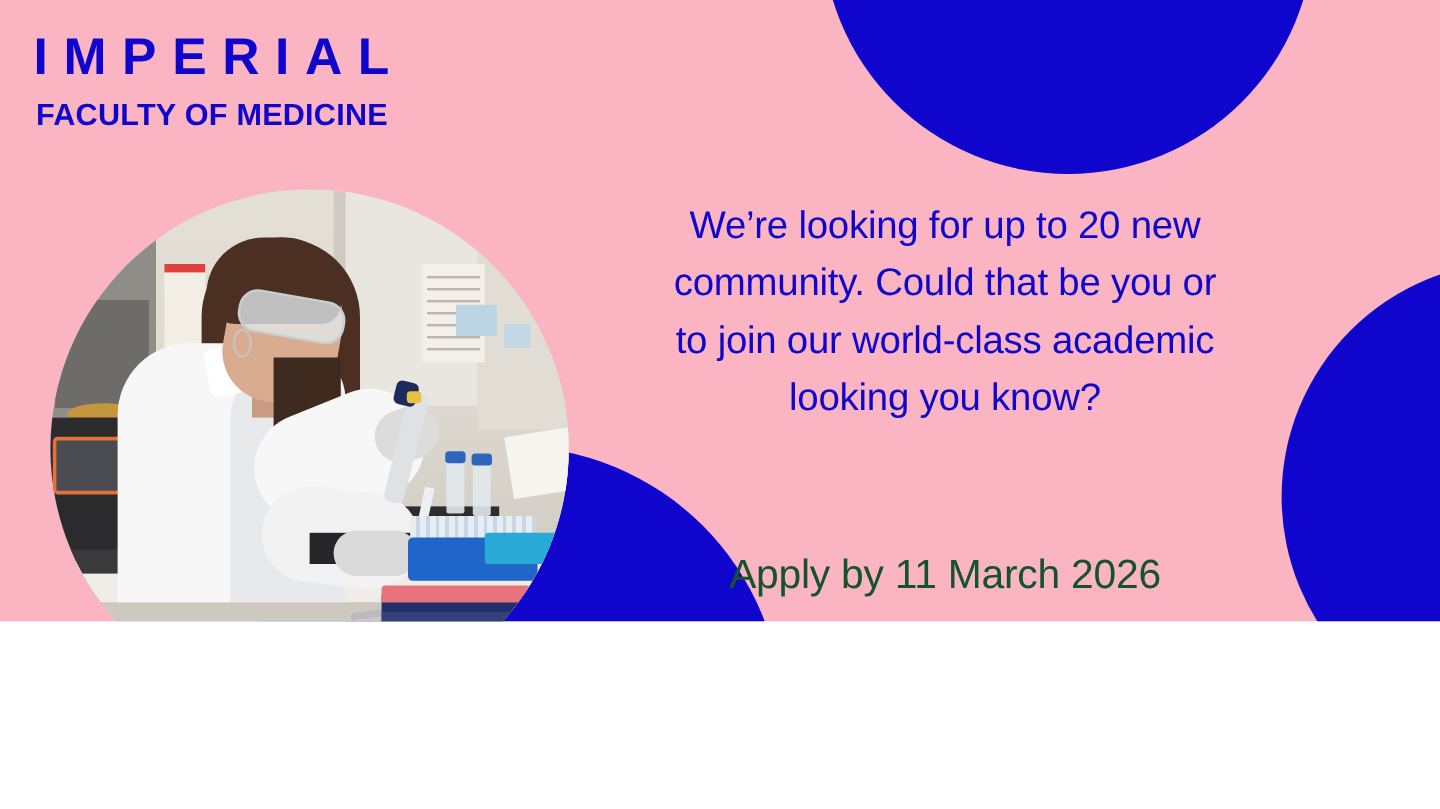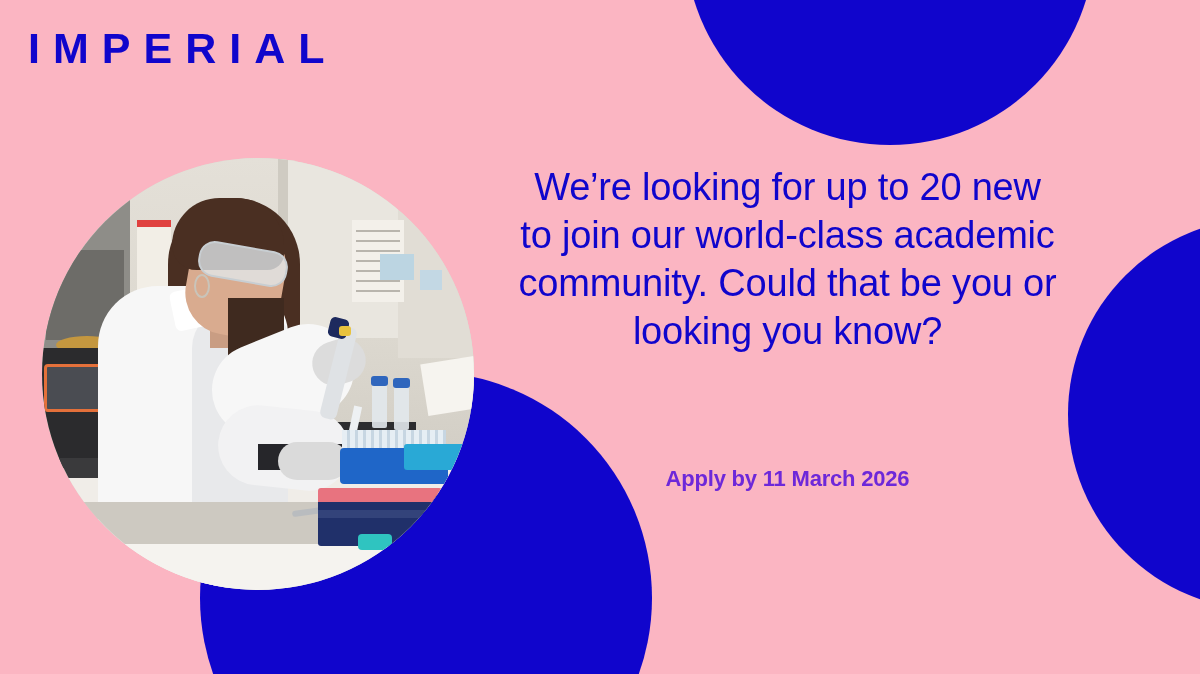--- a/index.html
+++ b/index.html
@@ -4,21 +4,21 @@
 <title>Imperial Faculty of Medicine Recruitment Graphic</title>
 <style>
   html, body {
     margin: 0;
     padding: 0;
     background: #ffffff;
   }
   #poster {
     position: relative;
     width: 1200px;
-    height: 674px;
+    height: 518px;
     overflow: hidden;
     background: #fbb5c2;
     font-family: "Liberation Sans", sans-serif;
     -webkit-font-smoothing: antialiased;
   }
 
   
   .blob {
     position: absolute;
     border-radius: 50%;
@@ -88,44 +88,44 @@
   
   #headline-block {
     position: absolute;
     left: 470px;
     top: 163px;
     width: 635px;
     text-align: center;
     color: #1005cc;
   }
   .headline-line {
-    font-size: 38px;
+    font-size: 32px;
     line-height: 48px;
     font-weight: 400;
     letter-spacing: -0.2px;
     white-space: nowrap;
   }
   .headline-line.strong {
     font-weight: 700;
     letter-spacing: -0.6px;
   }
 
   #deadline-block {
     position: absolute;
     left: 470px;
     top: 458px;
     width: 635px;
     text-align: center;
   }
   #deadline-text {
-    font-size: 22px;
+    font-size: 34px;
     line-height: 42px;
-    font-weight: 700;
+    font-weight: 400;
     letter-spacing: -0.2px;
-    color: #6d28d9;
+    color: #14532d;
     white-space: nowrap;
   }
 
   
   .sc { position: absolute; }
   #bg-wall      { left: 0;    top: 0;    width: 432px; height: 300px; background: linear-gradient(180deg,#e4e0d8 0%, #dcd8cf 60%, #d2cec5 100%); }
   #bg-wall-l    { left: 0;    top: 30px; width: 88px;  height: 160px; background: #8e8d88; }
   #bg-window    { left: 4px;  top: 92px; width: 78px;  height: 90px;  background: #6d6c68; }
   #bg-cabinet   { left: 236px;top: 0;    width: 120px; height: 180px; background: #e9e6df; }
   #bg-cab-edge  { left: 236px;top: 0;    width: 10px;  height: 180px; background: #cfcbc2; }
@@ -256,26 +256,27 @@
       <div class="sc" id="scissors"></div>
       <div class="sc" id="box-dark"></div>
       <div class="sc" id="box-pink"></div>
       <div class="sc" id="box-strip"></div>
       <div class="sc" id="teal-bit"></div>
     </div>
   </div>
 
   <div id="logo-block">
     <div id="logo-wordmark">IMPERIAL</div>
+    <div id="logo-subtitle">FACULTY OF MEDICINE</div>
   </div>
 
   <div id="headline-block">
     <div class="headline-line">We’re looking for up to 20 new</div>
+    <div class="headline-line">community. Could that be you or</div>
     <div class="headline-line">to join our world-class academic</div>
-    <div class="headline-line">community. Could that be you or</div>
     <div class="headline-line">looking you know?</div>
   </div>
 
   <div id="deadline-block">
     <div id="deadline-text">Apply by 11 March 2026</div>
   </div>
 
 </div>
 
 </body></html>

